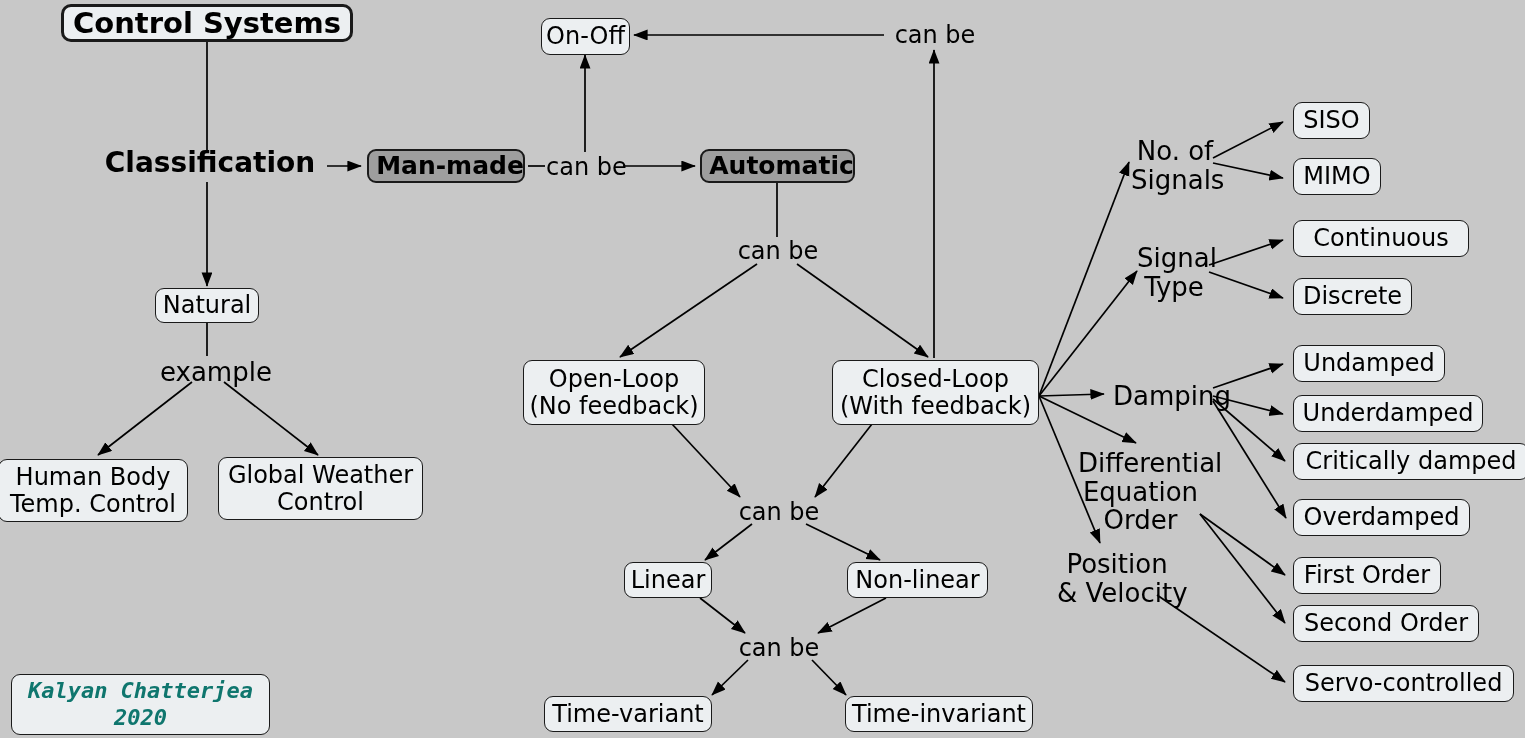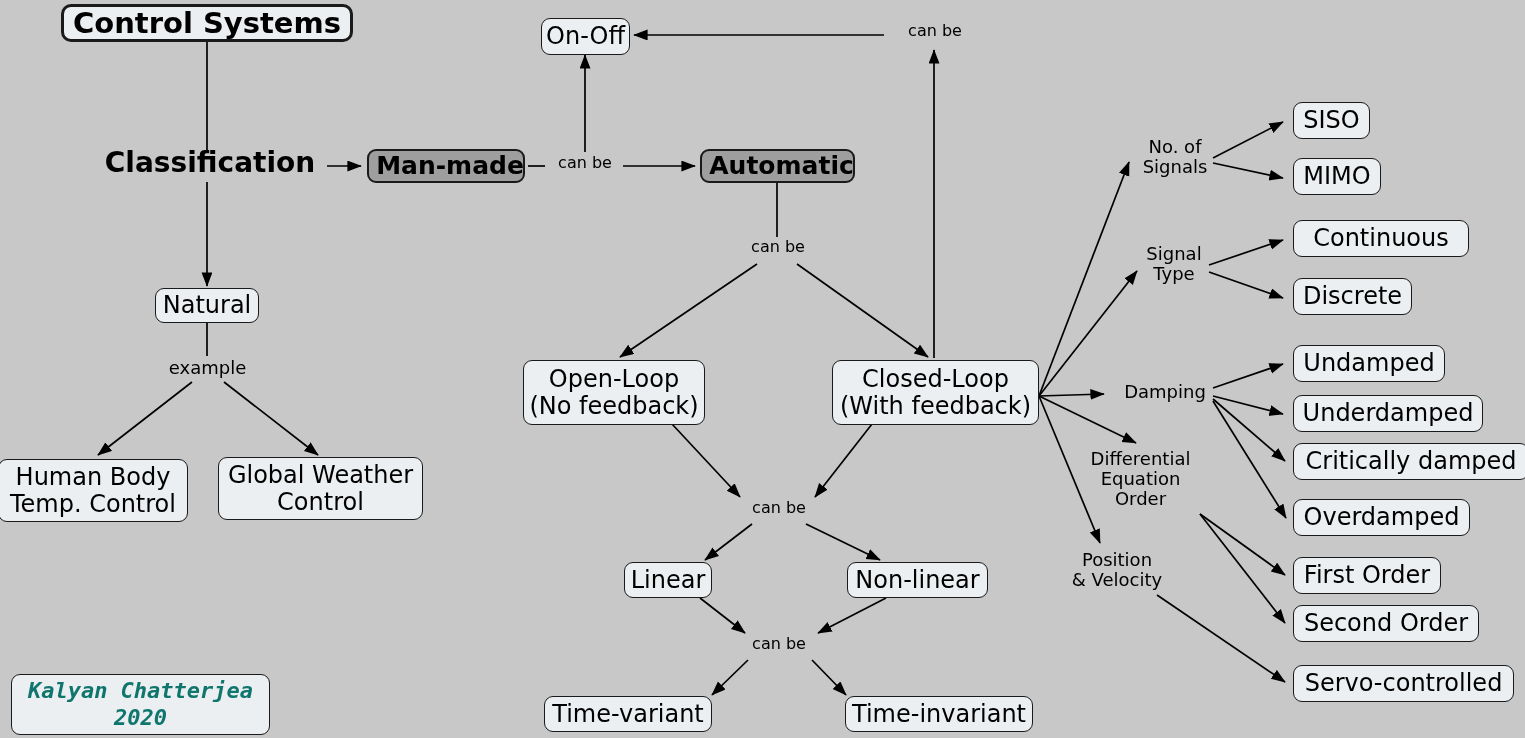--- a/index.html
+++ b/index.html
@@ -63,32 +63,32 @@
     color: #0f766e;
     font-style: italic;
     font-weight: bold;
     font-family: "DejaVu Sans Mono", monospace;
     font-size: 22px;
     line-height: 1.22;
   }
   .plain {
     position: absolute;
     color: #000;
-    font-size: 16px;
+    font-size: 24px;
     text-align: center;
     white-space: pre;
     line-height: 1.1;
     font-family: "DejaVu Sans", sans-serif;
   }
   .plain.bold {
     font-weight: bold;
     font-size: 28px;
   }
   .plain.small {
-    font-size: 18px;
+    font-size: 26px;
   }
 </style>
 </head>
 <body>
 
 <div id="map">
 
   <svg class="edges" viewBox="0 0 1525 738">
     <defs>
       <marker id="ah" markerWidth="9" markerHeight="9" refX="8" refY="3.2" orient="auto" markerUnits="strokeWidth">

